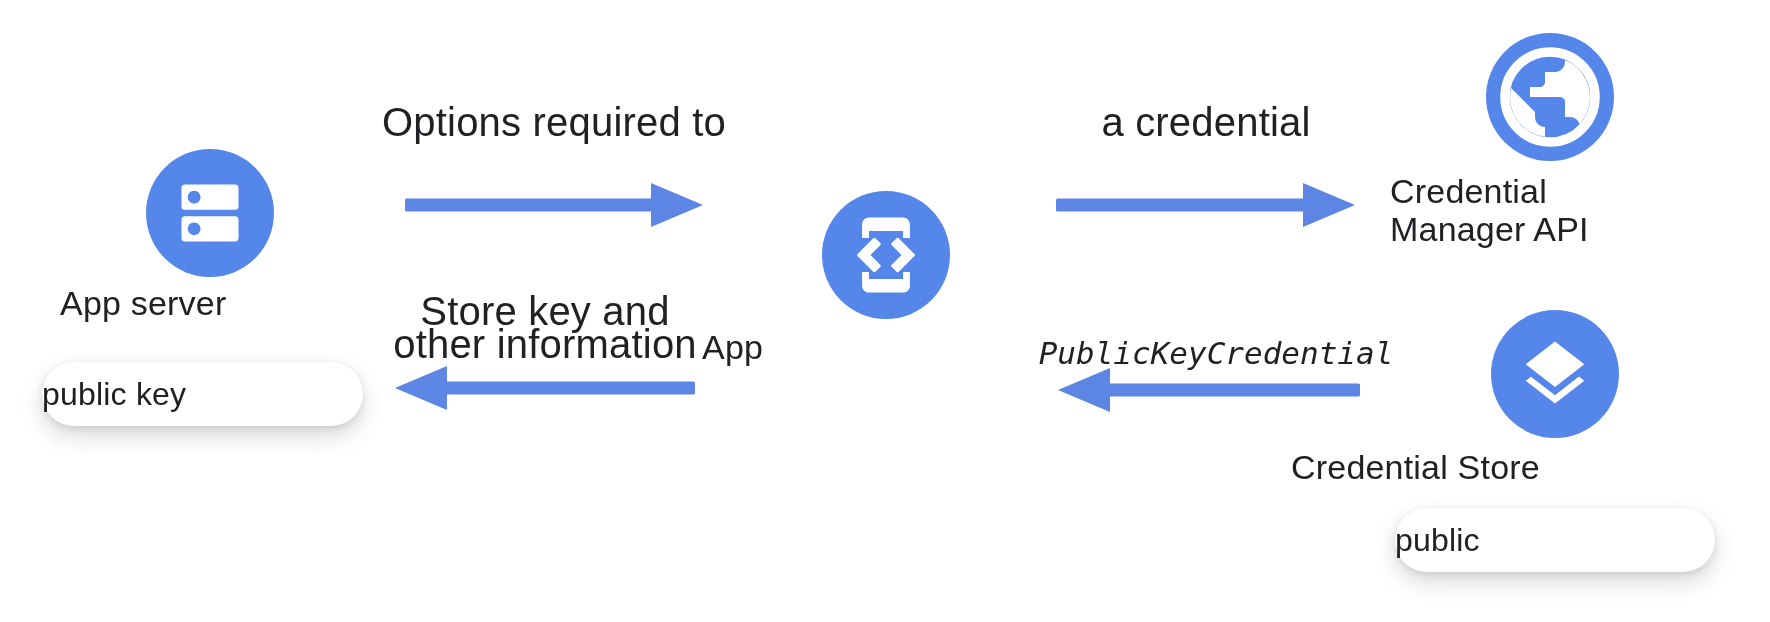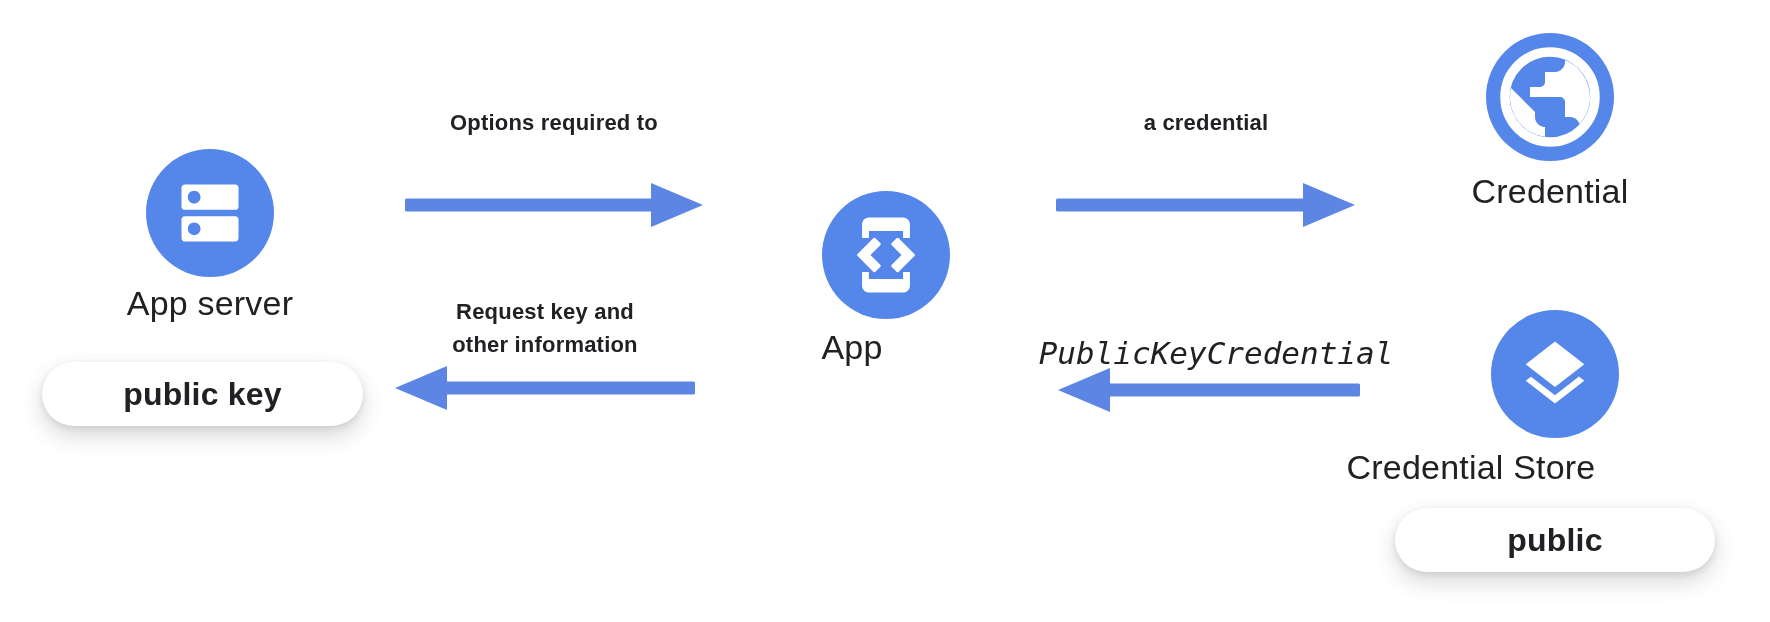--- a/index.html
+++ b/index.html
@@ -13,44 +13,43 @@
   }
   .abs { position: absolute; }
   .circle {
     border-radius: 50%;
     background: var(--icon-blue, #5586EA);
     display: flex; align-items: center; justify-content: center;
   }
   .icon { display: block; }
   .icon .glyph { fill: #ffffff; }
   .node-label {
-    text-align: center;
     font-size: 34px; font-weight: 500;
     line-height: 38px;
     letter-spacing: 0.2px;
   }
   .flow-label {
     text-align: center;
-    font-size: 22px; font-weight: 700;
+    font-size: 40px; font-weight: 400;
     line-height: 37px;
     letter-spacing: 0.2px;
   }
   .flow-label.tight { line-height: 33px; }
   .flow-label.mono {
     font-family: "DejaVu Sans Mono", "Liberation Mono", monospace;
     font-weight: 400;
     font-size: 31px;
     letter-spacing: 0;
     white-space: nowrap;
   }
   .pill {
     background: var(--pill-bg, #fff);
     border-radius: 999px;
-    display: flex; align-items: center; justify-content: center;
-    font-size: 32px; font-weight: 700;
+    display: flex; align-items: center; justify-content: flex-start;
+    font-size: 32px; font-weight: 400;
     letter-spacing: 0.2px;
     box-shadow: 0 10px 22px rgba(60,64,67,0.20), 0 2px 6px rgba(60,64,67,0.12);
   }
   .arrow-svg { display: block; }
   .arrow-svg .arrow-shape { fill: var(--arrow-blue, #5C85E4); }
   .arrow-left { transform: scaleX(-1); }
 </style>
 </head>
 <body>
 
@@ -101,26 +100,27 @@
   <div>
     <div class="abs circle" style="left:1486px;top:33px;width:128px;height:128px;">
       <svg class="icon" width="120" height="120" viewBox="0 0 24 24">
         <circle cx="12" cy="12" r="9" fill="none" stroke="#ffffff" stroke-width="1.9"></circle>
         <path class="glyph" d="M11 19.93c-3.95-.49-7-3.85-7-7.93 0-.62.08-1.21.21-1.79L9 15v1c0 1.1.9 2 2 2v1.93z"></path>
         <path class="glyph" d="M17.9 17.39c-.26-.81-1-1.39-1.9-1.39h-1v-3c0-.55-.45-1-1-1H8v-2h2c.55 0 1-.45 1-1V7h2c1.1 0 2-.9 2-2v-.41c2.93 1.19 5 4.06 5 7.41 0 2.08-.8 3.97-2.1 5.39z"></path>
       </svg>
     </div>
     <div class="abs node-label" style="left:1390px;top:172px;width:320px;">
       <div>Credential</div>
+      <div>Manager API</div>
     </div>
   </div>
 
   <div>
     <div class="abs flow-label tight" style="left:345px;top:295px;width:400px;">
-      <div>Request key and</div>
+      <div>Store key and</div>
       <div>other information</div>
     </div>
     <svg class="abs arrow-svg arrow-left" style="left:395px;top:365px;" width="300" height="46" viewBox="0 0 300 46">
       <rect class="arrow-shape" x="0" y="16.5" width="254" height="13" rx="1.5"></rect>
       <polygon class="arrow-shape" points="248,1 300,23 248,45"></polygon>
     </svg>
   </div>
 
   <div>
     <div class="abs flow-label mono" style="left:966px;top:335px;width:500px;font-style:italic;">PublicKeyCredential</div>

